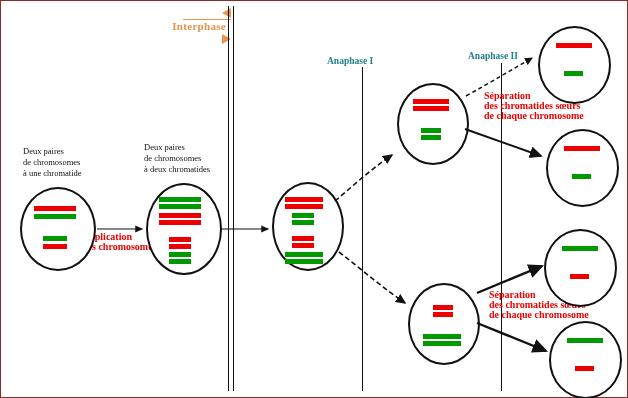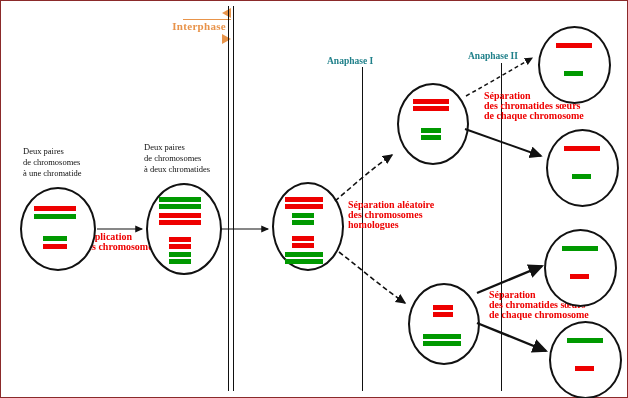--- a/index.html
+++ b/index.html
@@ -59,23 +59,20 @@
 
   <div class="blk" style="left:22px;top:145px;">Deux paires
 de chromosomes
 à une chromatide</div>
   <div class="blk" style="left:143px;top:141px;">Deux paires
 de chromosomes
 à deux chromatides</div>
 
   <div class="redtxt" style="left:81px;top:231px;">Duplication
 des chromosomes</div>
-  <div class="redtxt" style="left:347px;top:199px;">Séparation aléatoire
-des chromosomes
-homologues</div>
   <div class="redtxt" style="left:483px;top:90px;">Séparation
 des chromatides sœurs
 de chaque chromosome</div>
   <div class="redtxt" style="left:488px;top:289px;">Séparation
 des chromatides sœurs
 de chaque chromosome</div>
 
   <div class="cell" style="left:19px;top:186px;width:72px;height:80px;">
     <div class="bar red" style="left:12px;top:17px;width:42px;"></div>
     <div class="bar green" style="left:12px;top:25px;width:42px;"></div>

